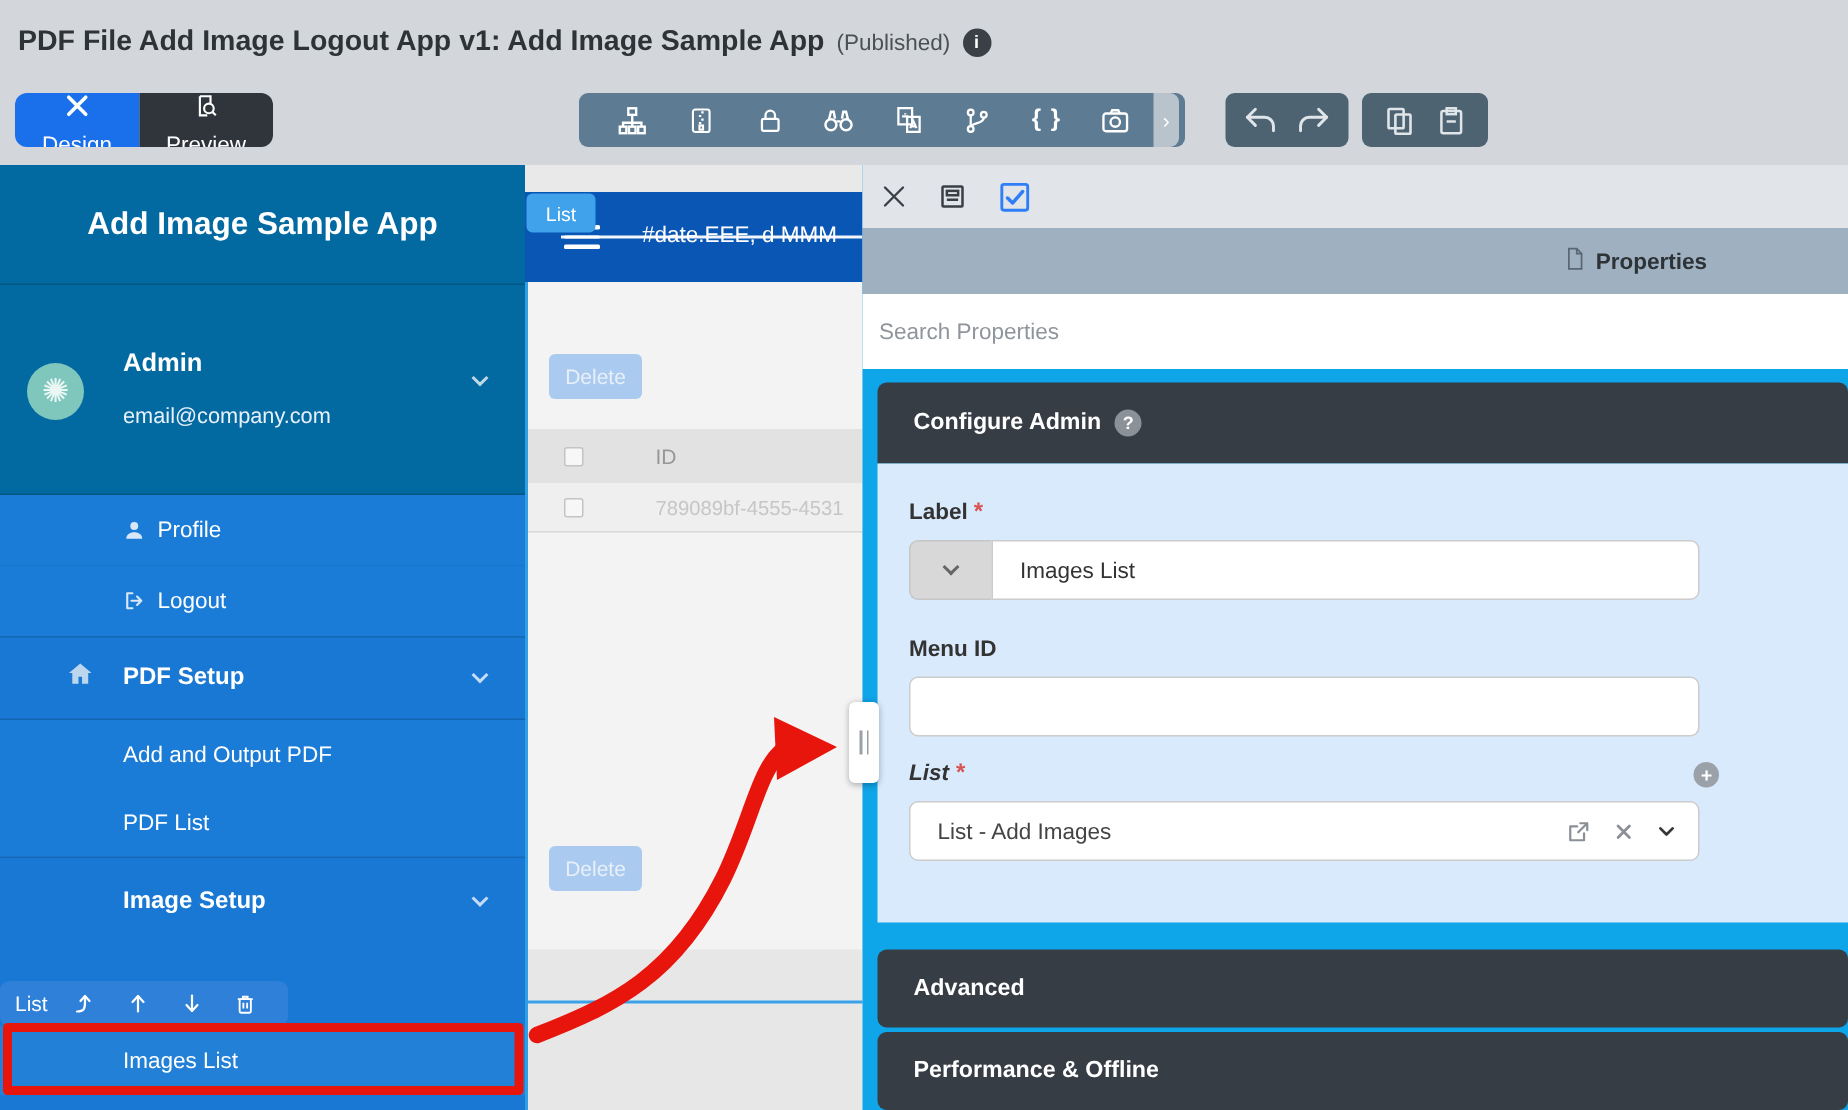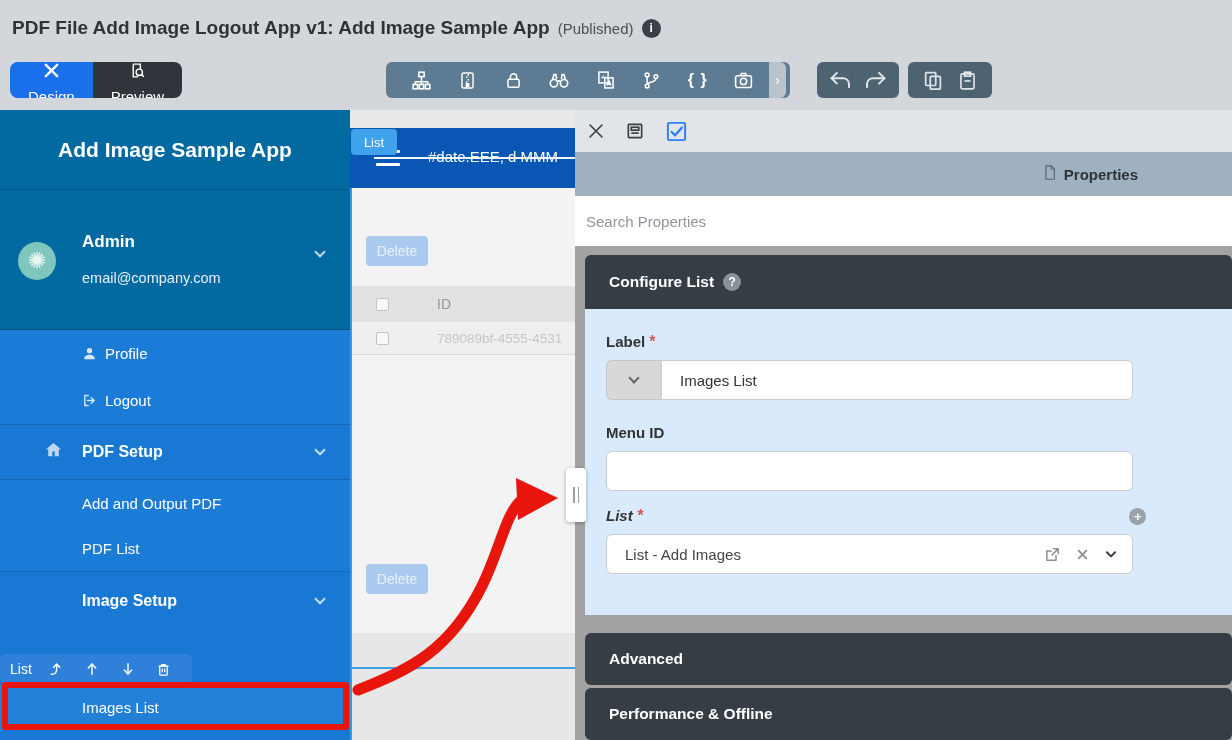--- a/index.html
+++ b/index.html
@@ -86,21 +86,21 @@
   .c-trow { position:absolute; left:0; top:134px; width:223px; height:33px; background:#efefef;
             border-bottom:1px solid #d8d8d8; display:flex; align-items:center; cursor:pointer; }
   .cbx { width:13px; height:13px; border:1px solid #c4c4c4; background:#f7f7f7; border-radius:2px;
          margin-left:24px; flex:none; cursor:pointer; }
   .c-thead .col { margin-left:48px; font-size:14px; color:#979797; }
   .c-trow .cell { margin-left:48px; font-size:13.5px; color:#c6c6c6; white-space:nowrap; overflow:hidden; }
   .c-footer { position:absolute; left:0; top:445px; width:223px; height:107px; background:#e7e7e7; }
   .c-footer::before { content:""; position:absolute; left:0; top:34px; width:100%; height:2px; background:#3ba2e9; }
 
   
-  .props { width:657px; height:630px; flex:none; background:#a3a3a3; position:relative; }
+  .props { width:657px; height:630px; flex:none; background:#0ea5e9; position:relative; }
   .p-toolbar { position:absolute; left:0; top:0; width:657px; height:42px; background:#e1e4e8;
                display:flex; align-items:center; gap:20px; padding-left:12px; }
   .p-toolbar .pbtn { display:flex; align-items:center; justify-content:center; cursor:pointer; }
   .p-band { position:absolute; left:0; top:42px; width:657px; height:44px; background:#9fb1c1; }
   .p-band-title { position:absolute; right:94px; top:12px; display:flex; align-items:center; gap:7px;
                   font-size:15px; font-weight:bold; color:#2e3338; }
   .p-search { position:absolute; left:0; top:86px; width:657px; height:50px; background:#fff; }
   .p-search input { width:100%; height:100%; border:none; outline:none; padding-left:11px; font-size:15px;
                     font-family:"Liberation Sans",sans-serif; color:#333; background:transparent; }
   .p-search input::placeholder { color:#8f959b; }
@@ -407,21 +407,21 @@
           </span>
           <span>Properties</span>
         </span>
       </div>
       <div class="p-search">
         <input type="text" placeholder="Search Properties" style="">
       </div>
 
       <div class="sect">
         <div class="sect-head">
-          <span class="sect-title">Configure List</span>
+          <span class="sect-title">Configure Admin</span>
           <span class="help-dot">?</span>
         </div>
         <div class="sect-body">
           <div>
             <span class="f-label">Label</span><span class="req">*</span>
             <div class="igroup">
               <span class="iaddon">
                   <span class="cvd"></span>
                 </span>
               <input type="text" value="Images List" style="">

